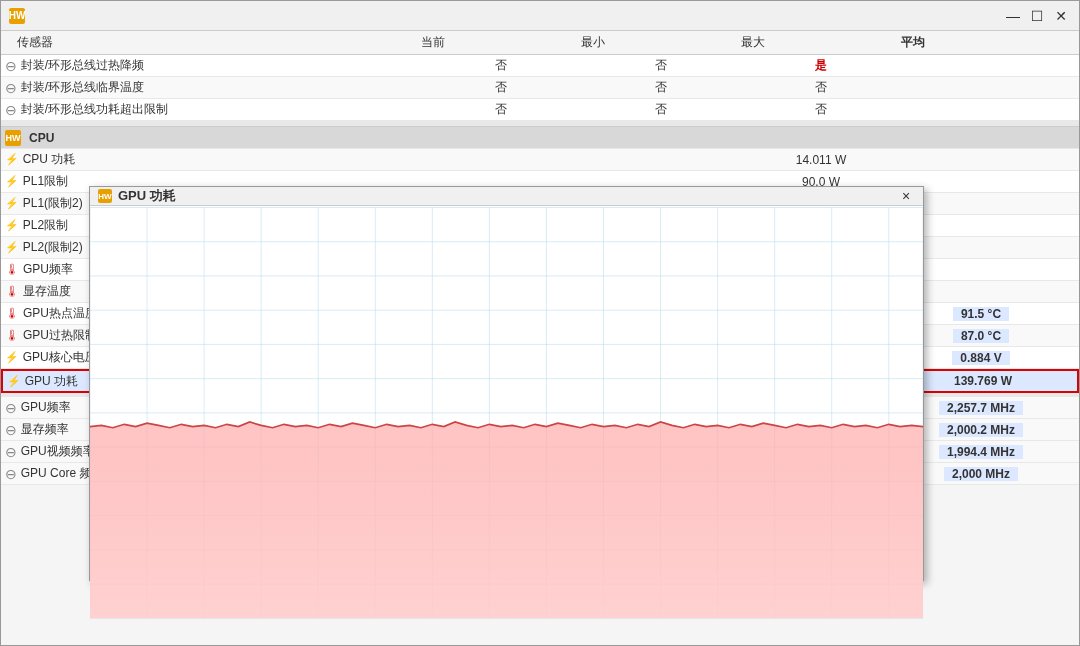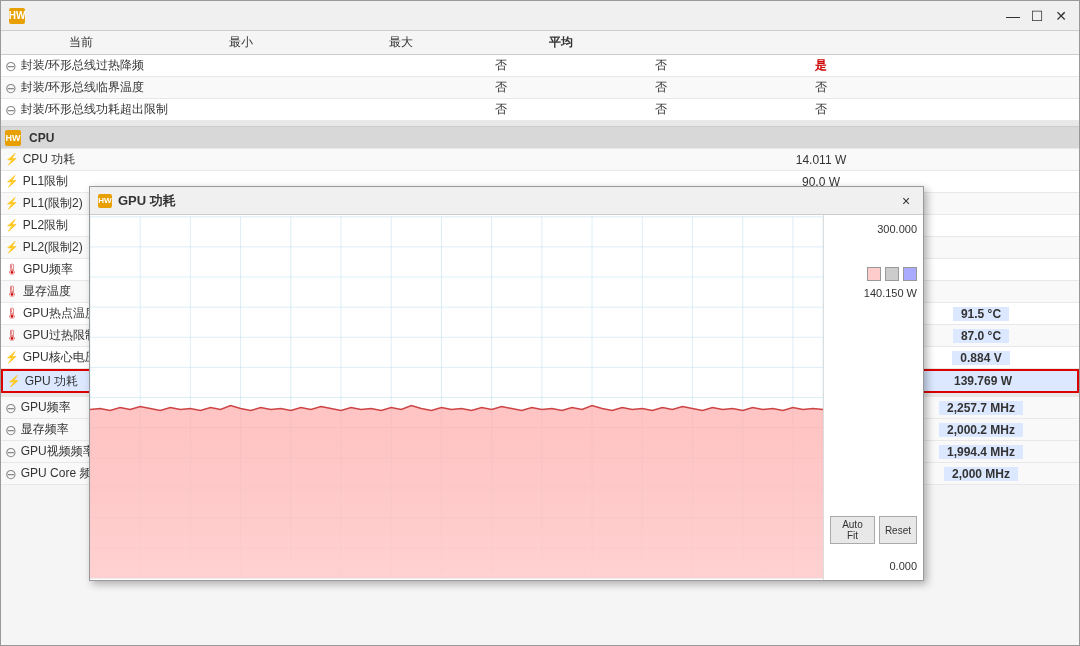--- a/index.html
+++ b/index.html
@@ -81,21 +81,20 @@
     .col-headers {
       display: flex;
       background: #f5f5f5;
       border-bottom: 1px solid #ccc;
       padding: 3px 0;
       position: relative;
     }
     .col-header {
       font-size: 12px;
       color: #333;
-      text-align: center;
     }
     .col-name { width: 420px; padding-left: 16px; text-align: left; }
     .col-current { width: 160px; }
     .col-min { width: 160px; }
     .col-max { width: 160px; }
     .col-avg { width: 160px; font-weight: bold; }
 
     
     .table-body {
       background: white;
@@ -293,20 +292,21 @@
     <div class="title-bar-controls">
       <button class="title-btn">—</button>
       <button class="title-btn">☐</button>
       <button class="title-btn close">✕</button>
     </div>
   </div>
 
   <div class="table-area">
 
     <div class="col-headers">
+      <div class="col-header col-name">传感器</div>
       <div class="col-header col-current">当前</div>
       <div class="col-header col-min">最小</div>
       <div class="col-header col-max">最大</div>
       <div class="col-header col-avg">平均</div>
     </div>
 
     <div class="table-body">
 
       <div class="table-row" style="height:22px;">
         <div class="cell cell-name">
@@ -592,34 +592,17 @@
                  L100,191 L110,193 L120,190 L130,192 L140,188 L150,191 L160,193 L170,190 L180,192 
                  L190,191 L200,193 L210,190 L220,192 L230,189 L240,191 L250,193 L260,190 L270,192 
                  L280,191 L290,193 L300,190 L310,192 L320,188 L330,191 L340,193 L350,190 L360,192 
                  L370,191 L380,193 L390,190 L400,192 L410,189 L420,191 L430,193 L440,190 L450,192 
                  L460,191 L470,193 L480,190 L490,192 L500,188 L510,191 L520,193 L530,190 L540,192 
                  L550,191 L560,193 L570,190 L580,192 L590,189 L600,191 L610,193 L620,190 L630,192 
                  L640,191 L650,193 L660,190 L670,192 L680,191 L690,193 L700,190 L710,192 L720,191 L730,192"></path>
           </svg>
         </div>
 
-        <div class="chart-right-panel">
-          <div class="chart-value-label">300.000</div>
-          <div style="height:20px;"></div>
-          <div class="chart-color-squares">
-            <div class="color-square" style="background:#ffcccc;"></div>
-            <div class="color-square" style="background:#cccccc;"></div>
-            <div class="color-square" style="background:#aaaaff;"></div>
-          </div>
-          <div class="chart-current-value">140.150 W</div>
-          <div style="flex:1;"></div>
-          <div class="chart-buttons">
-            <button class="chart-btn">Auto Fit</button>
-            <button class="chart-btn">Reset</button>
-          </div>
-          <div style="height:8px;"></div>
-          <div class="chart-zero-label">0.000</div>
-        </div>
       </div>
     </div>
 
   </div>
 </div>
 
 </body></html>

